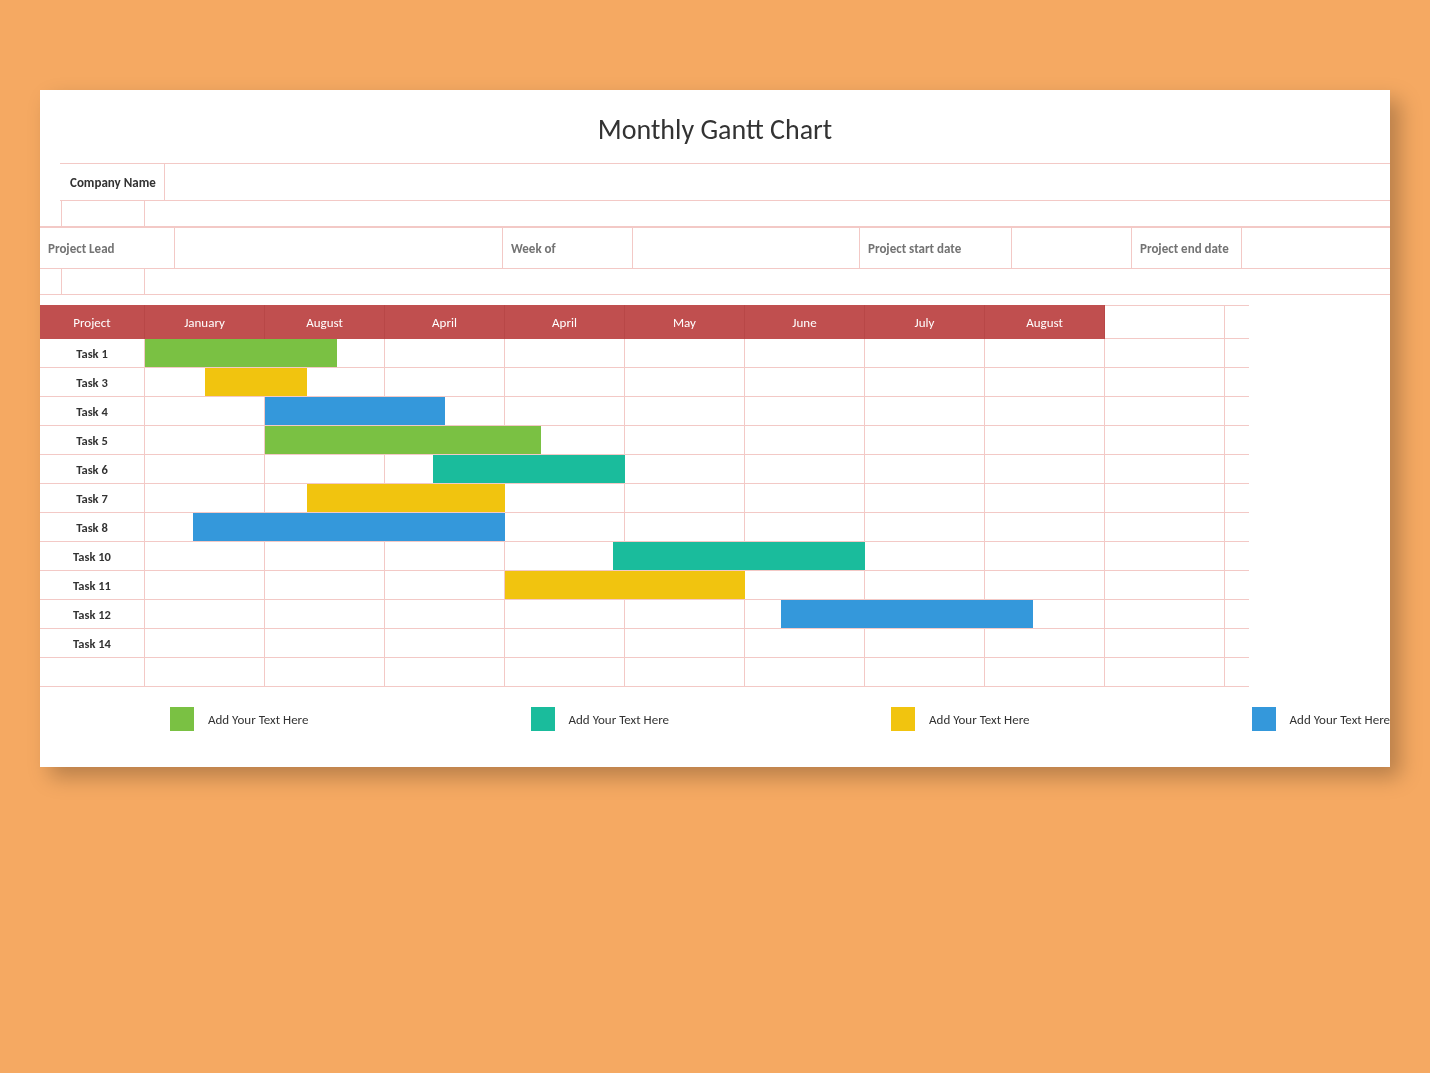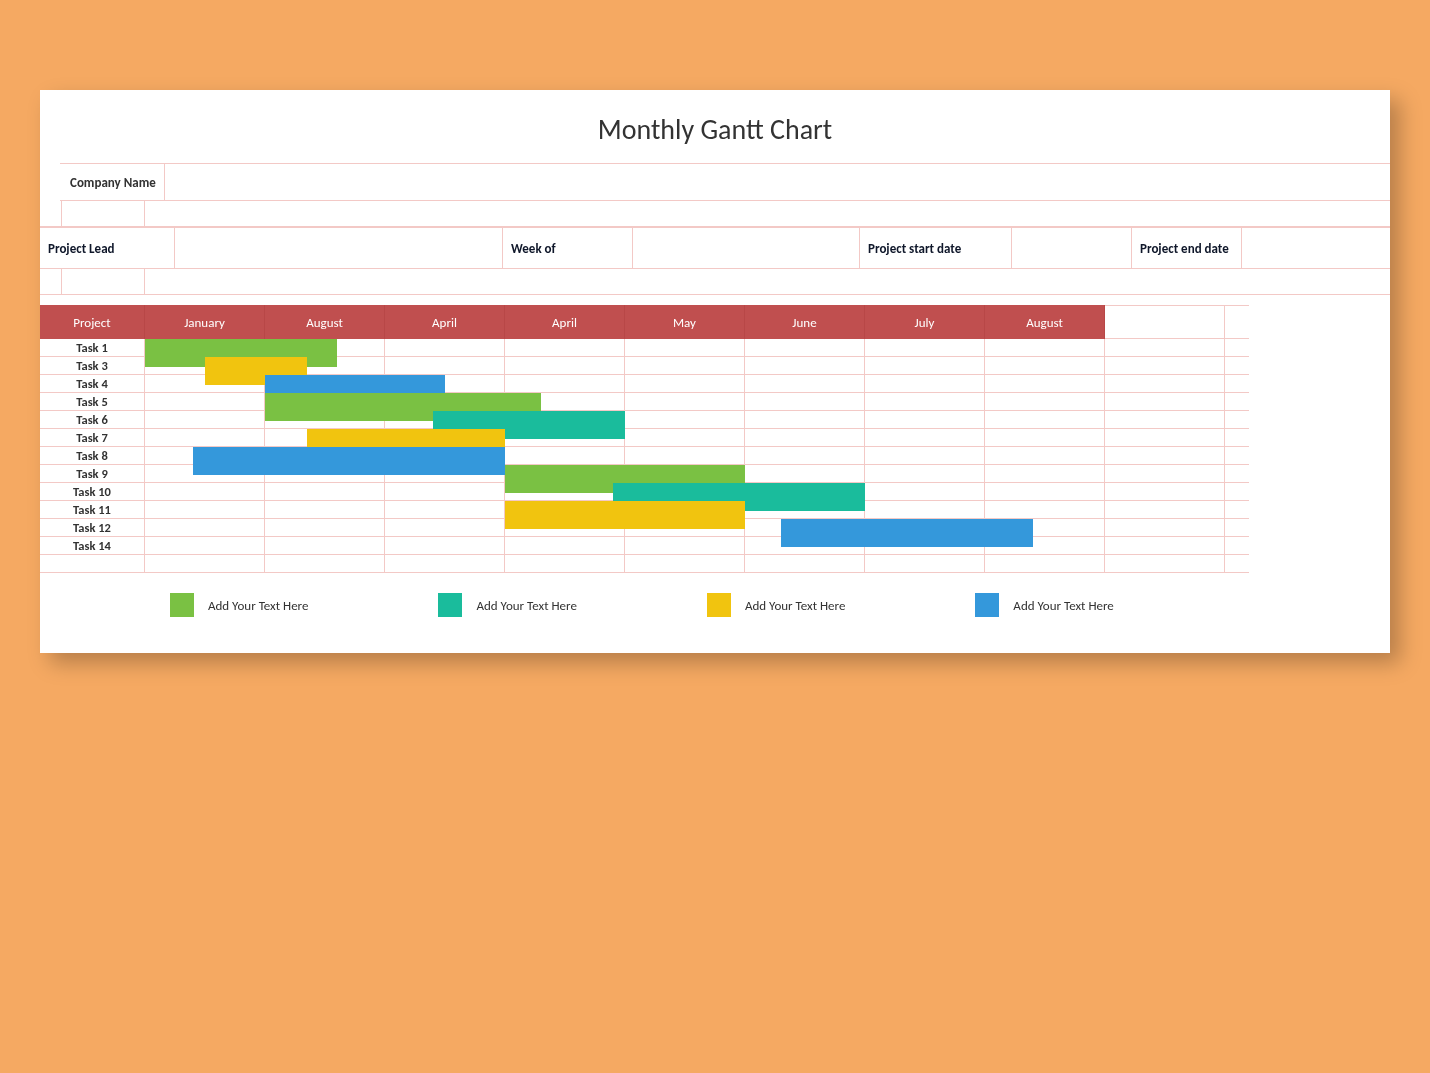--- a/index.html
+++ b/index.html
@@ -59,21 +59,21 @@
     border-right: 1px solid #f3c9c6;
   }
   .thin-row .c1 { width: 22px; }
   .thin-row .c2 { width: 83px; }
   .thin-row .cfill { flex: 1; border-right: none; }
 
   .info-row {
     display: flex;
     height: 42px;
     font-size: 13px;
-    color: #0f172a;
+    color: #737373;
     font-weight: 600;
   }
   .info-row > div {
     border-top: 1px solid #f3c9c6;
     border-bottom: 1px solid #f3c9c6;
     border-right: 1px solid #f3c9c6;
     display: flex;
     align-items: center;
     padding-left: 8px;
   }
@@ -112,21 +112,21 @@
     width: 120px;
     border-right: 1px solid #f3c9c6;
     border-top: 1px solid #f3c9c6;
     border-bottom: 1px solid #f3c9c6;
   }
   .month-row .mextra > div:last-child { width: 24px; border-right: none; }
 
   
   .task-row {
     display: flex;
-    height: 18px;
+    height: 29px;
     font-size: 12.5px;
     position: relative;
   }
   .task-row .tname {
     width: 105px;
     border-right: 1px solid #f3c9c6;
     border-bottom: 1px solid #f3c9c6;
     display: flex;
     align-items: center;
     justify-content: center;
@@ -150,23 +150,23 @@
     z-index: 1;
   }
   .c-green  { background: #7ac143; }
   .c-teal   { background: #1abc9c; }
   .c-yellow { background: #f1c40f; }
   .c-blue   { background: #3498db; }
 
   
   .legend-wrap {
     display: flex;
-    justify-content: flex-start;
+    justify-content: space-between;
     gap: 130px;
-    padding: 20px 8px 36px 130px;
+    padding: 20px 0 36px 130px;
     font-size: 13px;
     color: #333;
   }
   .legend-item { display: flex; align-items: center; gap: 14px; }
   .swatch { width: 24px; height: 24px; }
 </style>
 </head>
 <body>
 
 <div class="sheet">
@@ -309,34 +309,20 @@
         <div class="tcell"></div>
         <div class="tcell"></div>
         <div class="tcell"></div>
         <div class="tcell"></div>
         <div class="tcell"></div>
         <div class="tcell"></div>
         <div class="tcell"></div>
         <div class="textra"></div>
         <div class="tend"></div>
         <div class="bar c-blue" style="left: 153px; width: 312px;"></div>
-      </div>
-      <div class="task-row">
-        <div class="tname">Task 9</div>
-        <div class="tcell"></div>
-        <div class="tcell"></div>
-        <div class="tcell"></div>
-        <div class="tcell"></div>
-        <div class="tcell"></div>
-        <div class="tcell"></div>
-        <div class="tcell"></div>
-        <div class="tcell"></div>
-        <div class="textra"></div>
-        <div class="tend"></div>
-        <div class="bar c-green" style="left: 465px; width: 240px;"></div>
       </div>
       <div class="task-row">
         <div class="tname">Task 10</div>
         <div class="tcell"></div>
         <div class="tcell"></div>
         <div class="tcell"></div>
         <div class="tcell"></div>
         <div class="tcell"></div>
         <div class="tcell"></div>
         <div class="tcell"></div>

